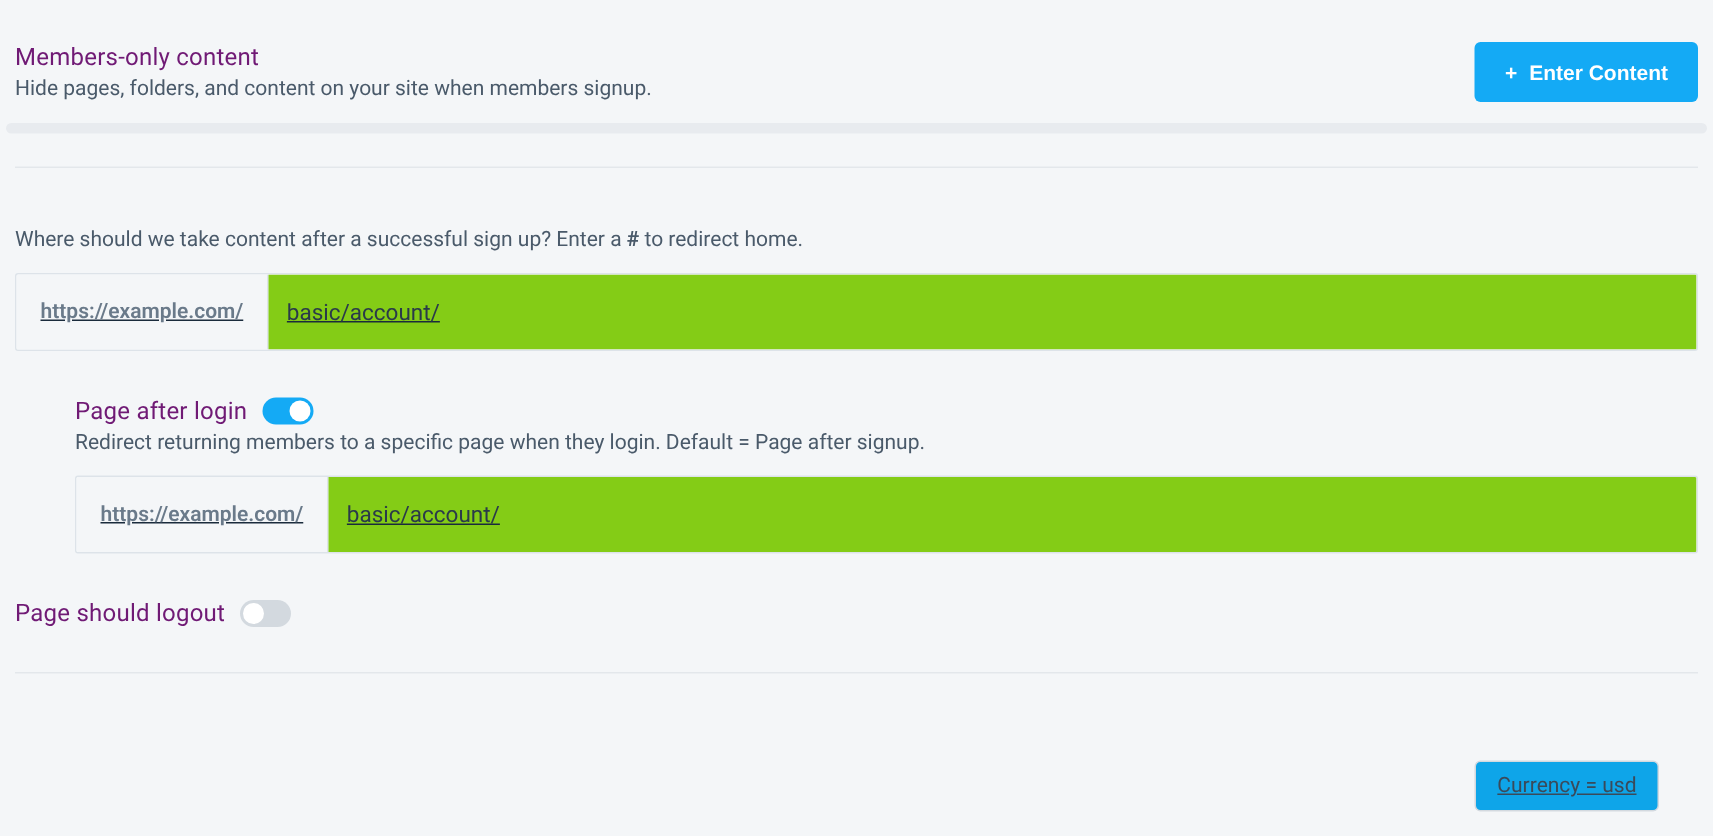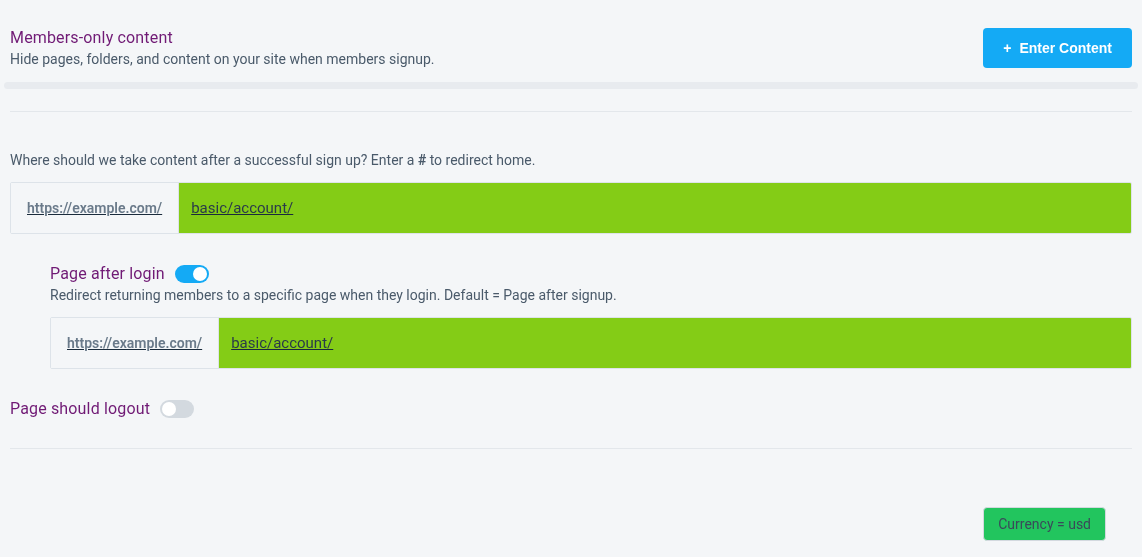--- a/index.html
+++ b/index.html
@@ -132,27 +132,28 @@
     .toggle.on .toggle-knob {
       right: 2px;
     }
     .toggle.off .toggle-knob {
       left: 2px;
     }
     .currency-chip {
       position: absolute;
       bottom: 16px;
       right: 36px;
-      background: #22c55e;
+      background: #0ea5e9;
       border: 1px solid #d3d9df;
       border-radius: 4px;
       padding: 8px 14px;
       font-size: 14px;
       color: #3a4a5a;
       cursor: pointer;
+      text-decoration: underline;
     }
     .bottom-divider {
       border-top: 1px solid #e3e7eb;
       margin-top: 30px;
     }
   </style>
 </head>
 <body>
 
 <div class="container">

